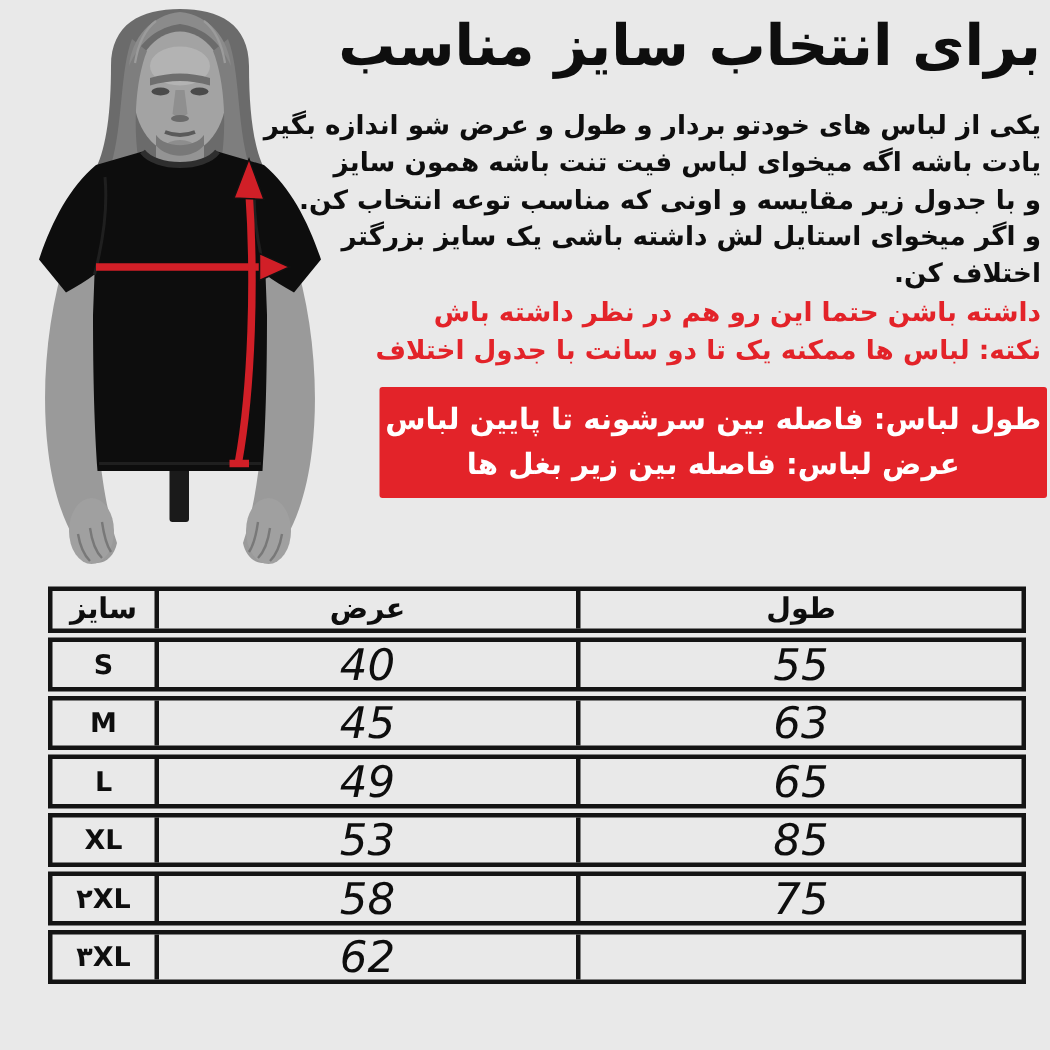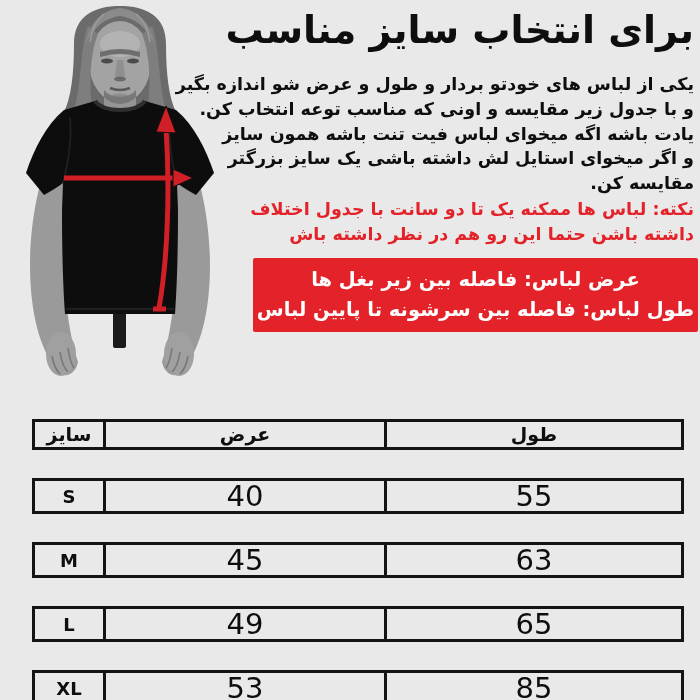--- a/index.html
+++ b/index.html
@@ -35,31 +35,31 @@
     box-sizing:border-box;padding-top:7px;
     background:var(--red,#e32329);color:#fff;
     direction:rtl;text-align:center;
     font-size:19.5px;font-weight:bold;line-height:30px;
     border-radius:2px;
   }
   .sizetable{position:absolute;left:32px;top:391px;width:652px;}
   .trow{
     display:flex;box-sizing:border-box;height:36px;margin-bottom:3px;
     border:3px solid var(--table-border,#141414);
-    align-items:stretch;background:var(--bg,#e9e9e9);margin-top:28px;
+    align-items:stretch;background:var(--bg,#e9e9e9);
   }
   .trow.thead{height:31px;}
   .trow:last-child{margin-bottom:0;}
   .tc{display:flex;align-items:center;justify-content:center;box-sizing:border-box;}
   .c1{width:71px;border-right:3px solid var(--table-border,#141414);}
   .c2{width:281px;border-right:3px solid var(--table-border,#141414);}
   .c3{flex:1;}
   .thead .tc{font-size:19px;font-weight:bold;direction:rtl;padding-bottom:2px;}
   .slab{font-size:18px;font-weight:bold;direction:ltr;}
-  .num{font-size:29px;font-weight:normal;}
+  .num{font-size:29px;font-weight:normal;font-style:italic;}
 </style>
 </head>
 <body>
 
 <div class="page">
 
   <div class="hero">
     <svg viewBox="0 0 240 400" xmlns="http://www.w3.org/2000/svg">
 
       <g>
@@ -111,34 +111,34 @@
           <polygon points="156,132 166,106 176,133" fill="#d11f27" stroke="#111" stroke-width="1"></polygon>
         </g>
       </g>
     </svg>
   </div>
 
   <div class="title">برای انتخاب سایز مناسب</div>
 
   <div class="intro">
     <div class="iline">یکی از لباس های خودتو بردار و طول و عرض شو اندازه بگیر</div>
+    <div class="iline">یادت باشه اگه میخوای لباس فیت تنت باشه همون سایز</div>
     <div class="iline">و با جدول زیر مقایسه و اونی که مناسب توعه انتخاب کن.</div>
-    <div class="iline">یادت باشه اگه میخوای لباس فیت تنت باشه همون سایز</div>
     <div class="iline">و اگر میخوای استایل لش داشته باشی یک سایز بزرگتر</div>
-    <div class="iline">مقایسه کن.</div>
+    <div class="iline">اختلاف کن.</div>
   </div>
 
   <div class="note">
+    <div class="iline">داشته باشن حتما این رو هم در نظر داشته باش</div>
     <div class="iline">نکته: لباس ها ممکنه یک تا دو سانت با جدول اختلاف</div>
-    <div class="iline">داشته باشن حتما این رو هم در نظر داشته باش</div>
   </div>
 
   <div class="defbox">
+    <div class="dline">طول لباس: فاصله بین سرشونه تا پایین لباس</div>
     <div class="dline">عرض لباس: فاصله بین زیر بغل ها</div>
-    <div class="dline">طول لباس: فاصله بین سرشونه تا پایین لباس</div>
   </div>
 
   <div class="sizetable">
     <div class="trow thead">
       <div class="tc c1">سایز</div>
       <div class="tc c2">عرض</div>
       <div class="tc c3">طول</div>
     </div>
     <div class="trow">
       <div class="tc c1 slab">S</div>

